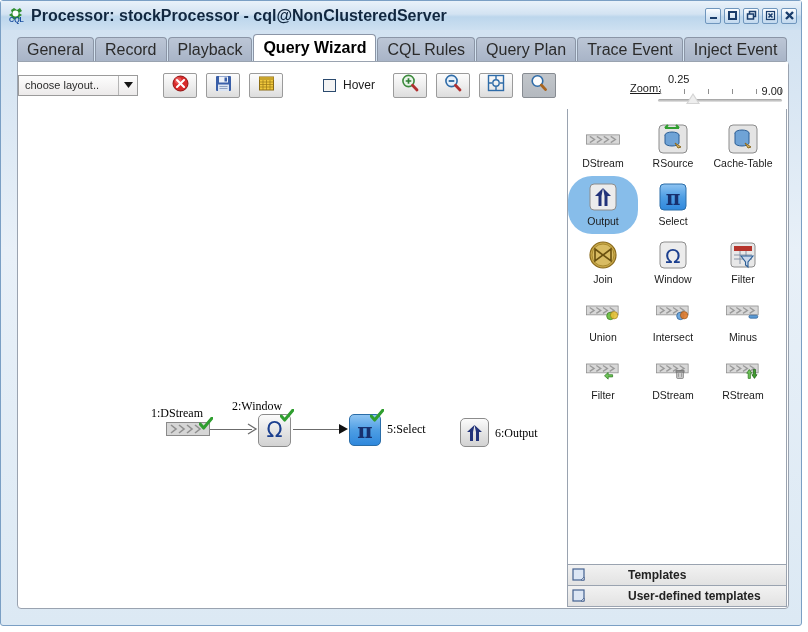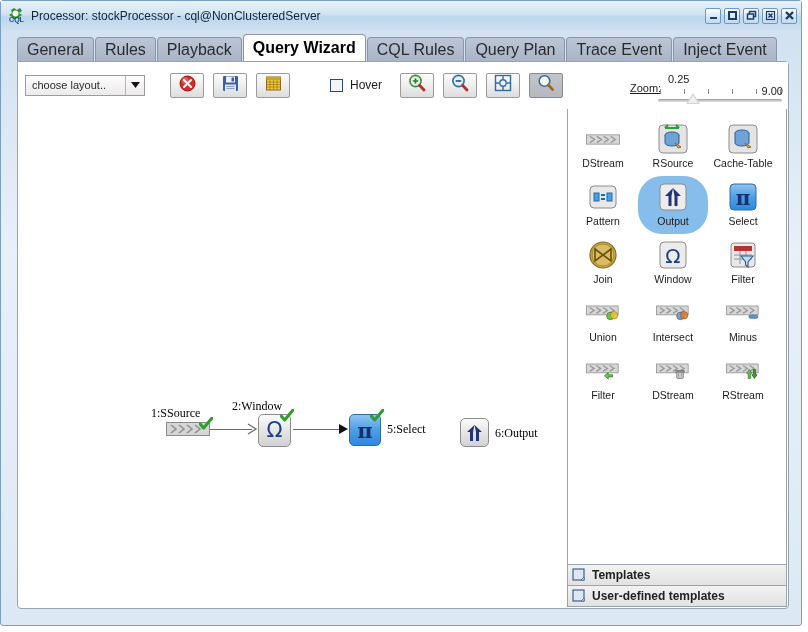--- a/index.html
+++ b/index.html
@@ -38,21 +38,21 @@
     padding: 0 4px 0 7px;
     background: linear-gradient(to bottom, #e9f2fa 0%, #d3e3f2 45%, #bcd6ec 55%, #cde0f1 100%);
   }
   #app-icon {
     width: 17px; height: 17px;
     margin-right: 6px;
     flex: 0 0 auto;
     position: relative;
   }
   #title-text {
-    font-size: 12px; font-weight: normal;
+    font-size: 16px; font-weight: bold;
     color: #11273f;
     white-space: nowrap;
     flex: 1 1 auto;
   }
   .win-btns { display: flex; gap: 3px; flex: 0 0 auto; }
   .win-btn {
     width: 16px; height: 16px;
     background: linear-gradient(to bottom, #fbfdff 0%, #dbe9f6 50%, #c2d9ef 100%);
     border: 1px solid #6f96bd;
     border-radius: 2px;
@@ -103,21 +103,20 @@
     border: 1px solid #9aa3b0;
     border-radius: 0 4px 4px 4px;
   }
 
   
   #toolbar {
     position: absolute;
     left: 0; top: 0;
     width: 770px; height: 46px;
     display: flex; align-items: center;
-    padding-left: 7px;
     background: #ffffff;
   }
   .combo {
     width: 120px; height: 21px;
     display: flex; align-items: center;
     background: linear-gradient(to bottom, #fdfdfd 0%, #eceaea 100%);
     border: 1px solid #9b9b9b;
     font-size: 11px;
     color: #2b2b2b;
     cursor: pointer;
@@ -263,20 +262,21 @@
   .collapse-row {
     height: 21px;
     display: flex; align-items: center;
     padding-left: 4px;
     font-size: 12px; font-weight: bold;
     color: #222;
     background: linear-gradient(to bottom, #f2f2f2 0%, #e2e2e2 100%);
     border: 1px solid #9aa3b0;
     border-top: none;
     cursor: pointer;
+    gap: 36px;
   }
   .collapse-row .hdr-icon { width: 14px; height: 14px; margin-right: 6px; flex: 0 0 auto; }
 </style>
 </head>
 <body>
 
 <div id="window-shadow"></div>
 
 <div id="window">
 
@@ -315,21 +315,21 @@
       <span class="win-btn">
         <svg width="11" height="11" viewBox="0 0 11 11">
           <path d="M2 2 L9 9 M9 2 L2 9" stroke="#1a3d6b" stroke-width="2.4"></path>
         </svg>
       </span>
     </span>
   </div>
 
   <div id="tabstrip">
     <div class="tab">General</div>
-    <div class="tab">Rules</div>
+    <div class="tab">Record</div>
     <div class="tab">Playback</div>
     <div class="tab active">Query Wizard</div>
     <div class="tab">CQL Rules</div>
     <div class="tab">Query Plan</div>
     <div class="tab">Trace Event</div>
     <div class="tab">Inject Event</div>
   </div>
 
   <div id="content">
 
@@ -450,21 +450,21 @@
       <div class="edge" style="left:190px; top:320px; width:43px;"></div>
       <svg style="position:absolute; left:228px; top:313px;" width="14" height="14">
         <path d="M1 2 L9 7 L1 12" fill="none" stroke="#6b6b6b" stroke-width="1.3"></path>
       </svg>
 
       <div class="edge" style="left:274px; top:320px; width:50px;"></div>
       <svg style="position:absolute; left:320px; top:314px;" width="12" height="12">
         <path d="M0 1 L9 6 L0 11 Z" fill="#111111"></path>
       </svg>
 
-      <div class="node-label" style="left:132px; top:297px;">1:SSource</div>
+      <div class="node-label" style="left:132px; top:297px;">1:DStream</div>
       <div style="position:absolute; left:147px; top:313px; width:44px; height:14px;">
         <svg width="44" height="14" viewBox="0 0 44 14">
           <rect x="0.5" y="0.5" width="43" height="13" fill="#d6d6d6" stroke="#8a8a8a"></rect>
           <g fill="none" stroke="#8f8f8f" stroke-width="1.6">
             <path d="M5 3 L10 7 L5 11"></path>
             <path d="M13 3 L18 7 L13 11"></path>
             <path d="M21 3 L26 7 L21 11"></path>
             <path d="M29 3 L34 7 L29 11"></path>
           </g>
         </svg>
@@ -536,31 +536,20 @@
                 <ellipse cx="15" cy="10" rx="7" ry="3" fill="#6fa3d6" stroke="#2c5f96"></ellipse>
                 <path d="M8 10 v10 a7 3 0 0 0 14 0 v-10" fill="#6fa3d6" stroke="#2c5f96"></path>
                 <path d="M18 20 l6 4 -3 1 z" fill="#d6b56a" stroke="#8b6a20"></path>
               </svg>
             </span>
             <span class="pal-lbl">Cache-Table</span>
           </div>
         </div>
 
         <div class="pal-row">
-          <div class="pal-item">
-            <span class="pal-icon">
-              <svg width="32" height="32" viewBox="0 0 32 32">
-                <rect x="3" y="5" width="26" height="22" rx="4" fill="#e8e8e8" stroke="#8c8c8c"></rect>
-                <rect x="7" y="12" width="5" height="8" fill="#49a0e6" stroke="#1f6ba8"></rect>
-                <rect x="20" y="12" width="5" height="8" fill="#49a0e6" stroke="#1f6ba8"></rect>
-                <path d="M14 14 h4 M14 18 h4" stroke="#1f6ba8" stroke-width="1.8"></path>
-              </svg>
-            </span>
-            <span class="pal-lbl">Pattern</span>
-          </div>
           <div class="pal-item selected">
             <span class="pal-icon">
               <svg width="32" height="32" viewBox="0 0 32 32">
                 <rect x="3" y="3" width="26" height="26" rx="4" fill="#ececec" stroke="#8c8c8c"></rect>
                 <path d="M16 7 L24 15 L20.5 15 L20.5 25 L17.5 25 L17.5 15 Z
                          M16 7 L8 15 L11.5 15 L11.5 25 L14.5 25 L14.5 15 Z" fill="#22337a"></path>
               </svg>
             </span>
             <span class="pal-lbl">Output</span>
           </div>

